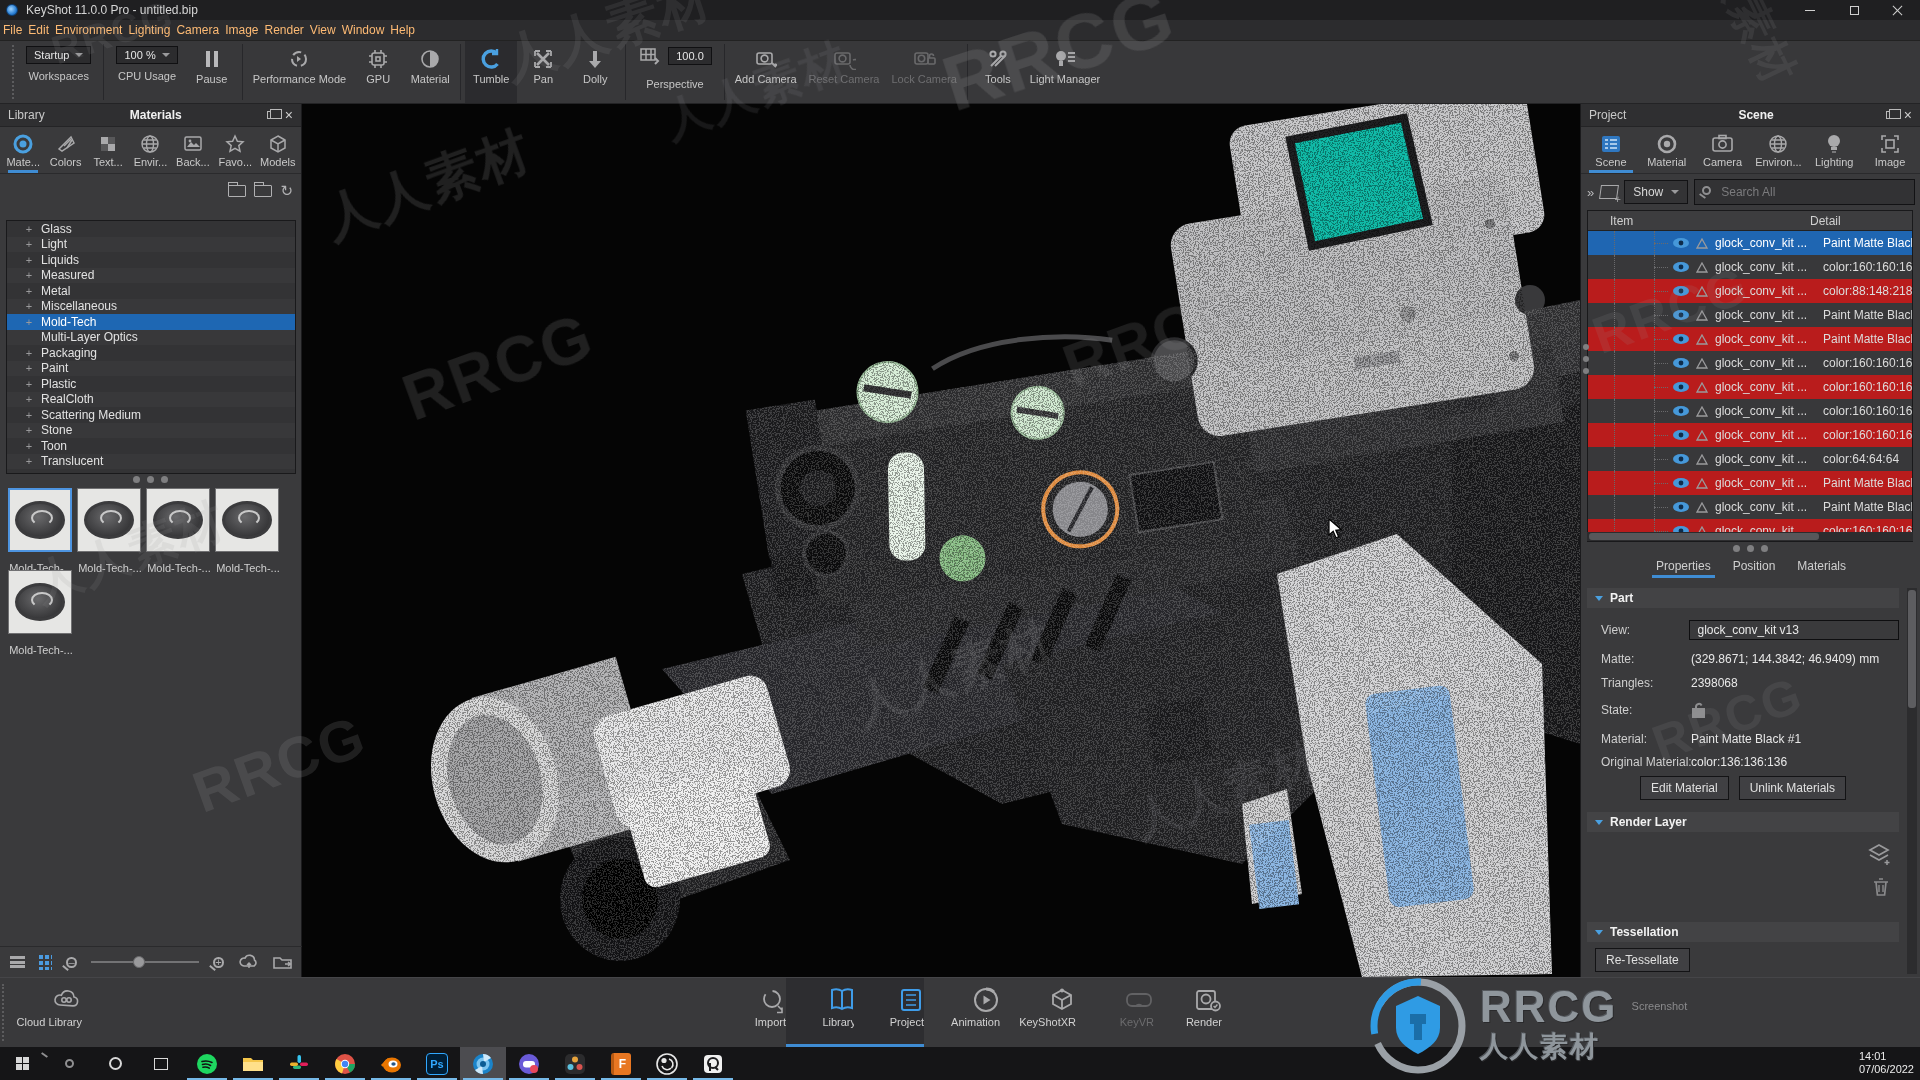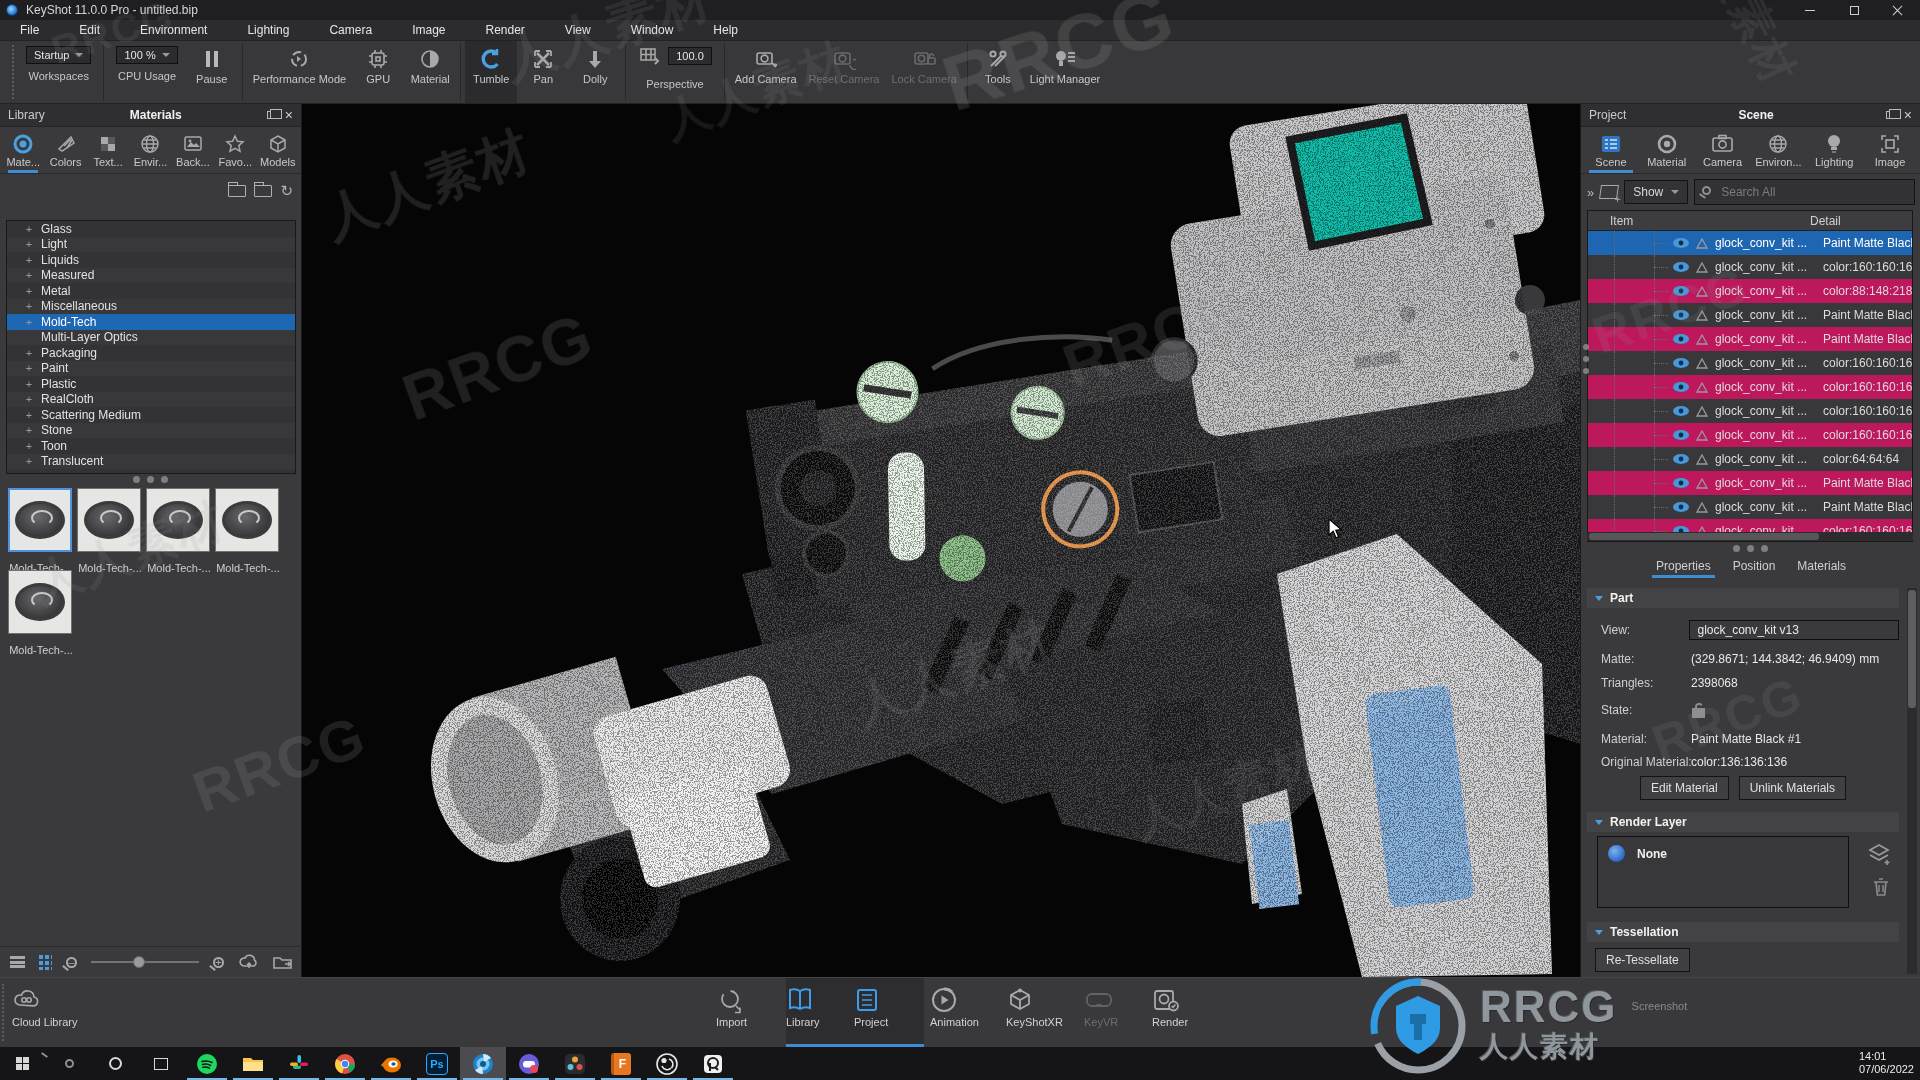--- a/index.html
+++ b/index.html
@@ -13,21 +13,21 @@
   .wincontrols{position:absolute;right:0;top:0;height:20px;display:flex}
   .winbtn{width:44px;height:20px;display:flex;align-items:center;justify-content:center}
   .glyph-min{width:10px;height:0;border-top:1px solid #cfcfcf}
   .glyph-max{width:9px;height:9px;border:1px solid #cfcfcf}
   .glyph-close{position:relative;width:10px;height:10px}
   .glyph-close::before,.glyph-close::after{content:"";position:absolute;left:4px;top:-1px;width:1px;height:13px;background:#cfcfcf}
   .glyph-close::before{transform:rotate(45deg)}.glyph-close::after{transform:rotate(-45deg)}
 
   
   #menubar{left:0;top:20px;width:1920px;height:21px;background:#2c2c2e;display:flex;align-items:center;border-bottom:1px solid #222}
-  .menu-item{padding:2px 20px;color:#e5e5e5}
+  .menu-item{padding:2px 3px;color:#fdba74}
 
   
   #toolbar{left:0;top:41px;width:1920px;height:63px;background:#38383a;border-bottom:1px solid #232325;display:flex;align-items:stretch;padding-left:10px}
   .tsep{width:1px;background:#27272a;margin:3px 4px}
   .tbtn{min-width:52px;padding:4px 6px 0 6px;display:flex;flex-direction:column;align-items:center;color:#c7c7c7;font-size:11px;line-height:12px;text-align:center}
   .tbtn.active{background:#2b2b2e}
   .tbtn.disabled{color:#6e6e70}
   .ticon{height:28px;display:flex;align-items:center;justify-content:center}
   .vgroup{display:flex;flex-direction:column;align-items:center;padding:5px 8px 0 8px;color:#c7c7c7;font-size:11px}
   .vbox{background:#2c2c2e;border:1px solid #101012;padding:2px 7px;color:#e6e6e6;font-size:11px;display:flex;align-items:center;gap:6px;margin-bottom:6px}
@@ -89,21 +89,21 @@
 
   
   #viewport{left:302px;top:104px;width:1278px;height:873px;background:#050505;overflow:hidden}
 
   
   #projpanel{left:1580px;top:104px;width:340px;height:873px;border-left:1px solid #1b1b1d}
   #proj-controls{position:absolute;left:0;top:74px;width:340px;height:28px;display:flex;align-items:center;padding:0 6px;gap:6px;color:#b9b9bb}
   .showbox{background:#333335;border:1px solid #121214;height:24px;display:flex;align-items:center;gap:8px;padding:0 8px;color:#d8d8d8}
   .addgrp{width:18px;height:14px;border:1px solid #a9a9ab;transform:skewX(-8deg);position:relative}
   .addgrp::after{content:"+";position:absolute;right:-5px;bottom:-7px;color:#a9a9ab;font-size:11px}
-  #scenetable{position:absolute;left:6px;top:106px;width:326px;height:332px;border:1px solid #19191b;background:#be185d;overflow:hidden}
+  #scenetable{position:absolute;left:6px;top:106px;width:326px;height:332px;border:1px solid #19191b;background:#b91c1c;overflow:hidden}
   .thead{height:20px;display:flex;background:#3d3d3f;border-bottom:1px solid #222;color:#d0d0d0}
   .thead .c1{width:222px;padding-left:22px;display:flex;align-items:center}
   .thead .c2{flex:1;display:flex;align-items:center}
   .srow{height:24px;display:flex;align-items:center;position:relative;color:#dcdcdc}
   .srow:nth-child(odd){background:#38383a}
   .srow.sel{background:#1f66b2;color:#fff}
   .guides{position:absolute;left:26px;top:0;height:100%;border-left:1px dotted #6a6a6c}
   .guides2{position:absolute;left:66px;top:0;height:100%;border-left:1px dotted #6a6a6c}
   .conn{position:absolute;left:66px;top:50%;width:14px;border-top:1px dotted #6a6a6c}
   .eye{margin-left:84px;flex:0 0 auto}
@@ -124,21 +124,21 @@
   .btn{background:#404043;border:1px solid #131315;color:#e0e0e0;padding:4px 10px;font-size:12px;font-family:"Liberation Sans",sans-serif}
   #layerbox{position:absolute;left:16px;top:732px;width:252px;height:72px;border:1px solid #0f0f11;background:#38383a}
   .radio-dot{width:17px;height:17px;border-radius:50%;background:radial-gradient(circle at 38% 35%,#7ab2f0,#2d66c9 65%,#1c4globe);background:radial-gradient(circle at 38% 35%,#7ab2f0,#2d66c9 70%,#183f8a)}
   #vscroll{position:absolute;right:3px;top:484px;width:10px;height:386px;background:#2c2c2e}
   #vscroll .vthumb{position:absolute;left:1px;top:2px;width:8px;height:118px;background:#5d5d60;border-radius:3px}
   .vdots{position:absolute;display:flex;flex-direction:column;gap:6px}
   .vdots i{width:6px;height:6px;border-radius:50%;background:#7f7f81}
 
   
   #ribbon{left:0;top:977px;width:1920px;height:70px;background:#39393b;border-top:1px solid #454548;display:flex}
-  .rbtn{position:absolute;width:70px;display:flex;flex-direction:column;align-items:flex-start;padding-top:6px;color:#d2d2d2;font-size:11px;height:69px}
+  .rbtn{position:absolute;width:70px;display:flex;flex-direction:column;align-items:flex-end;padding-top:6px;color:#d2d2d2;font-size:11px;height:69px}
   .rbtn .ticon{height:32px}
   .rbtn.active{background:#2d2d30;border-bottom:3px solid #3f8cd3}
   .rbtn.disabled{color:#6c6c6e}
 
   
   #taskbar{left:0;top:1047px;width:1920px;height:33px;background:#151517;display:flex;align-items:center}
   .tb-ico{width:46px;height:33px;display:flex;align-items:center;justify-content:center;position:relative}
   .tb-ico.running::after{content:"";position:absolute;left:3px;right:3px;bottom:0;height:2px;background:#76b9e8}
   .tb-ico.activeapp{background:#4c4c50}
   .win-logo{width:14px;height:14px;display:grid;grid-template-columns:6px 6px;grid-template-rows:6px 6px;gap:1px}
@@ -955,26 +955,20 @@
   </div>
   <div class="prow" style="top:672px;justify-content:center;gap:10px">
     <button class="btn">Edit Material</button>
     <button class="btn">Unlink Materials</button>
   </div>
 
   <div class="sect" style="top:708px">
     <span class="chev"></span>
     <span>Render Layer</span>
   </div>
-  <div id="layerbox">
-    <div style="display:flex;align-items:center;gap:12px;padding:8px 10px">
-      <span class="radio-dot"></span>
-      <span style="font-weight:bold;color:#f0f0f0">None</span>
-    </div>
-  </div>
   <svg class="abs" style="left:286px;top:738px" width="26" height="24" fill="none" stroke="#9a9a9c" stroke-width="1.7">
       <path d="M12 3l9 5-9 5-9-5z"></path>
       <path d="M3 13l9 5 9-5"></path>
       <path d="M20 18v5M17.5 20.5h5" stroke-width="1.5"></path>
     </svg>
   <svg class="abs" style="left:290px;top:772px" width="20" height="22" fill="none" stroke="#8a8a8c" stroke-width="1.7">
       <path d="M3 6h14M5 6l1.4 13h7.2L15 6M8 3h4"></path>
       <path d="M8 9v7M12 9v7" stroke-width="1.4"></path>
     </svg>
 

